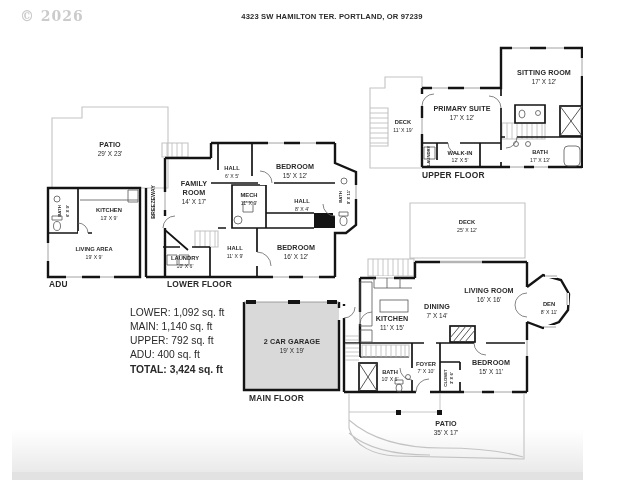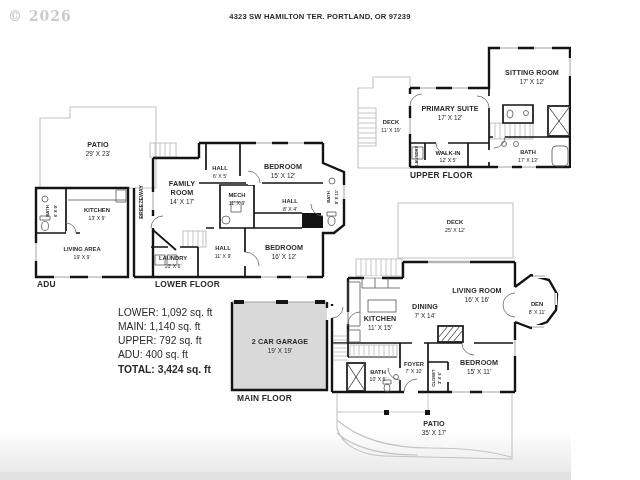--- a/index.html
+++ b/index.html
@@ -1,16 +1,16 @@
 <!DOCTYPE html>
 <html><head>
 <meta charset="utf-8">
 <style>
   html,body{margin:0;padding:0;background:#fff;}
-  .page{position:relative;width:571px;height:480px;background:#f97316;overflow:hidden;}
+  .page{position:relative;width:571px;height:480px;background:#f97316;overflow:hidden;margin-left:12px;}
   svg{display:block;}
   text{fill:#2a2a2a;font-family:"Liberation Sans",sans-serif;text-anchor:middle;}
   .t-name{font-size:7.2px;font-weight:700;letter-spacing:.1px;}
   .t-dims{font-size:6.4px;font-weight:400;}
   .t-name-sm{font-size:5.8px;font-weight:700;}
   .t-dims-sm{font-size:5.2px;font-weight:400;}
   .t-tiny{font-size:4.3px;font-weight:700;}
   .t-vsm{font-size:5.4px;font-weight:700;}
   .t-floor{font-size:8.4px;font-weight:700;letter-spacing:.2px;}
   .t-addr{font-size:7.6px;font-weight:700;letter-spacing:.15px;}

